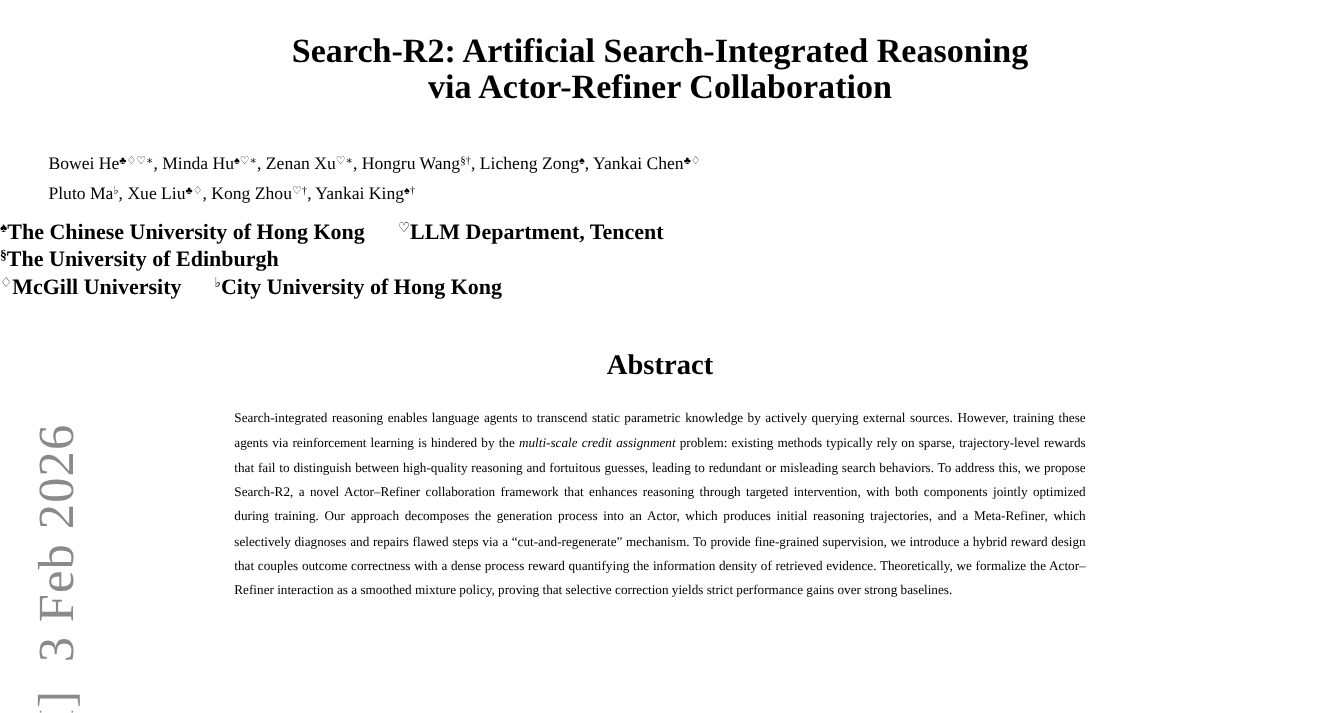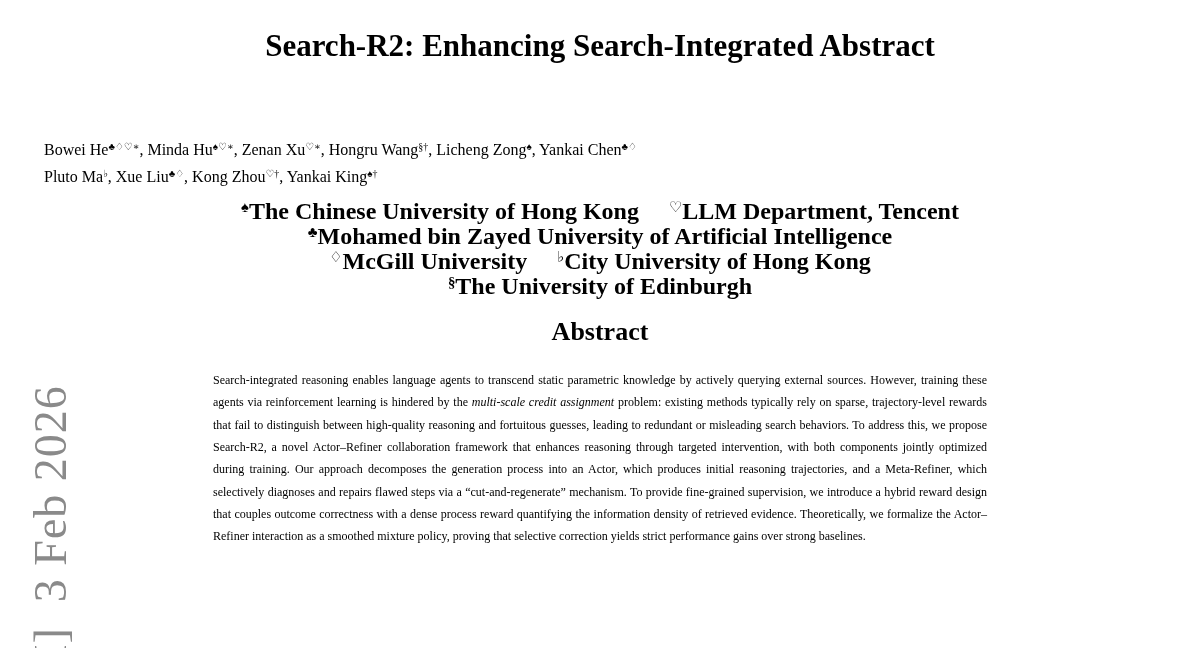--- a/index.html
+++ b/index.html
@@ -46,22 +46,22 @@
     text-align: left;
     font-size: 16px;
     line-height: 27px;
     margin-left: 44px;
   }
   .affiliations {
     position: absolute;
     top: 199px;
     left: 0;
     width: 100%;
-    text-align: center;
-    font-size: 24px;
+    text-align: left;
+    font-size: 20px;
     line-height: 25px;
     font-weight: bold;
   }
   .affil-group + .affil-group { margin-left: 30px; }
   sup.sym {
     font-size: 62%;
     vertical-align: 0.5em;
     line-height: 0;
   }
   .abstract-heading {
@@ -87,32 +87,32 @@
   .abstract-body em { font-style: italic; }
 </style>
 </head>
 <body>
 
 <div class="page">
 
   <div class="watermark">AI]  3 Feb 2026</div>
 
   <div class="title">
-    <div>Search-R2: Enhancing Search-Integrated Abstract</div>
+    <div>Search-R2: Artificial Search-Integrated Reasoning</div>
+    <div>via Actor-Refiner Collaboration</div>
   </div>
 
   <div class="authors">
     <div class="authors-line"><span><span>Bowei He</span><sup class="sym">♣♢♡∗</sup></span>, <span><span>Minda Hu</span><sup class="sym">♠♡∗</sup></span>, <span><span>Zenan Xu</span><sup class="sym">♡∗</sup></span>, <span><span>Hongru Wang</span><sup class="sym">§†</sup></span>, <span><span>Licheng Zong</span><sup class="sym">♠</sup></span>, <span><span>Yankai Chen</span><sup class="sym">♣♢</sup></span></div>
     <div class="authors-line"><span><span>Pluto Ma</span><sup class="sym">♭</sup></span>, <span><span>Xue Liu</span><sup class="sym">♣♢</sup></span>, <span><span>Kong Zhou</span><sup class="sym">♡†</sup></span>, <span><span>Yankai King</span><sup class="sym">♠†</sup></span></div>
   </div>
 
   <div class="affiliations">
       <div class="affil-line"><span class="affil-group"><sup class="sym">♠</sup><span>The Chinese University of Hong Kong</span></span><span class="affil-group"><sup class="sym">♡</sup><span>LLM Department, Tencent</span></span></div>
-      <div class="affil-line"><span class="affil-group"><sup class="sym">♣</sup><span>Mohamed bin Zayed University of Artificial Intelligence</span></span></div>
+      <div class="affil-line"><span class="affil-group"><sup class="sym">§</sup><span>The University of Edinburgh</span></span></div>
       <div class="affil-line"><span class="affil-group"><sup class="sym">♢</sup><span>McGill University</span></span><span class="affil-group"><sup class="sym">♭</sup><span>City University of Hong Kong</span></span></div>
-      <div class="affil-line"><span class="affil-group"><sup class="sym">§</sup><span>The University of Edinburgh</span></span></div>
     </div>
 
   <div class="abstract-heading">Abstract</div>
 
   <p class="abstract-body"><span>Search-integrated reasoning enables language agents to transcend static parametric knowledge by actively querying external sources. However, training these agents via reinforcement learning is hindered by the </span><em>multi-scale credit assignment</em><span> problem: existing methods typically rely on sparse, trajectory-level rewards that fail to distinguish between high-quality reasoning and fortuitous guesses, leading to redundant or misleading search behaviors. To address this, we propose Search-R2, a novel Actor–Refiner collaboration framework that enhances reasoning through targeted intervention, with both components jointly optimized during training. Our approach decomposes the generation process into an Actor, which produces initial reasoning trajectories, and a Meta-Refiner, which selectively diagnoses and repairs flawed steps via a “cut-and-regenerate” mechanism. To provide fine-grained supervision, we introduce a hybrid reward design that couples outcome correctness with a dense process reward quantifying the information density of retrieved evidence. Theoretically, we formalize the Actor–Refiner interaction as a smoothed mixture policy, proving that selective correction yields strict performance gains over strong baselines.</span></p>
 
 </div>
 
 </body></html>

